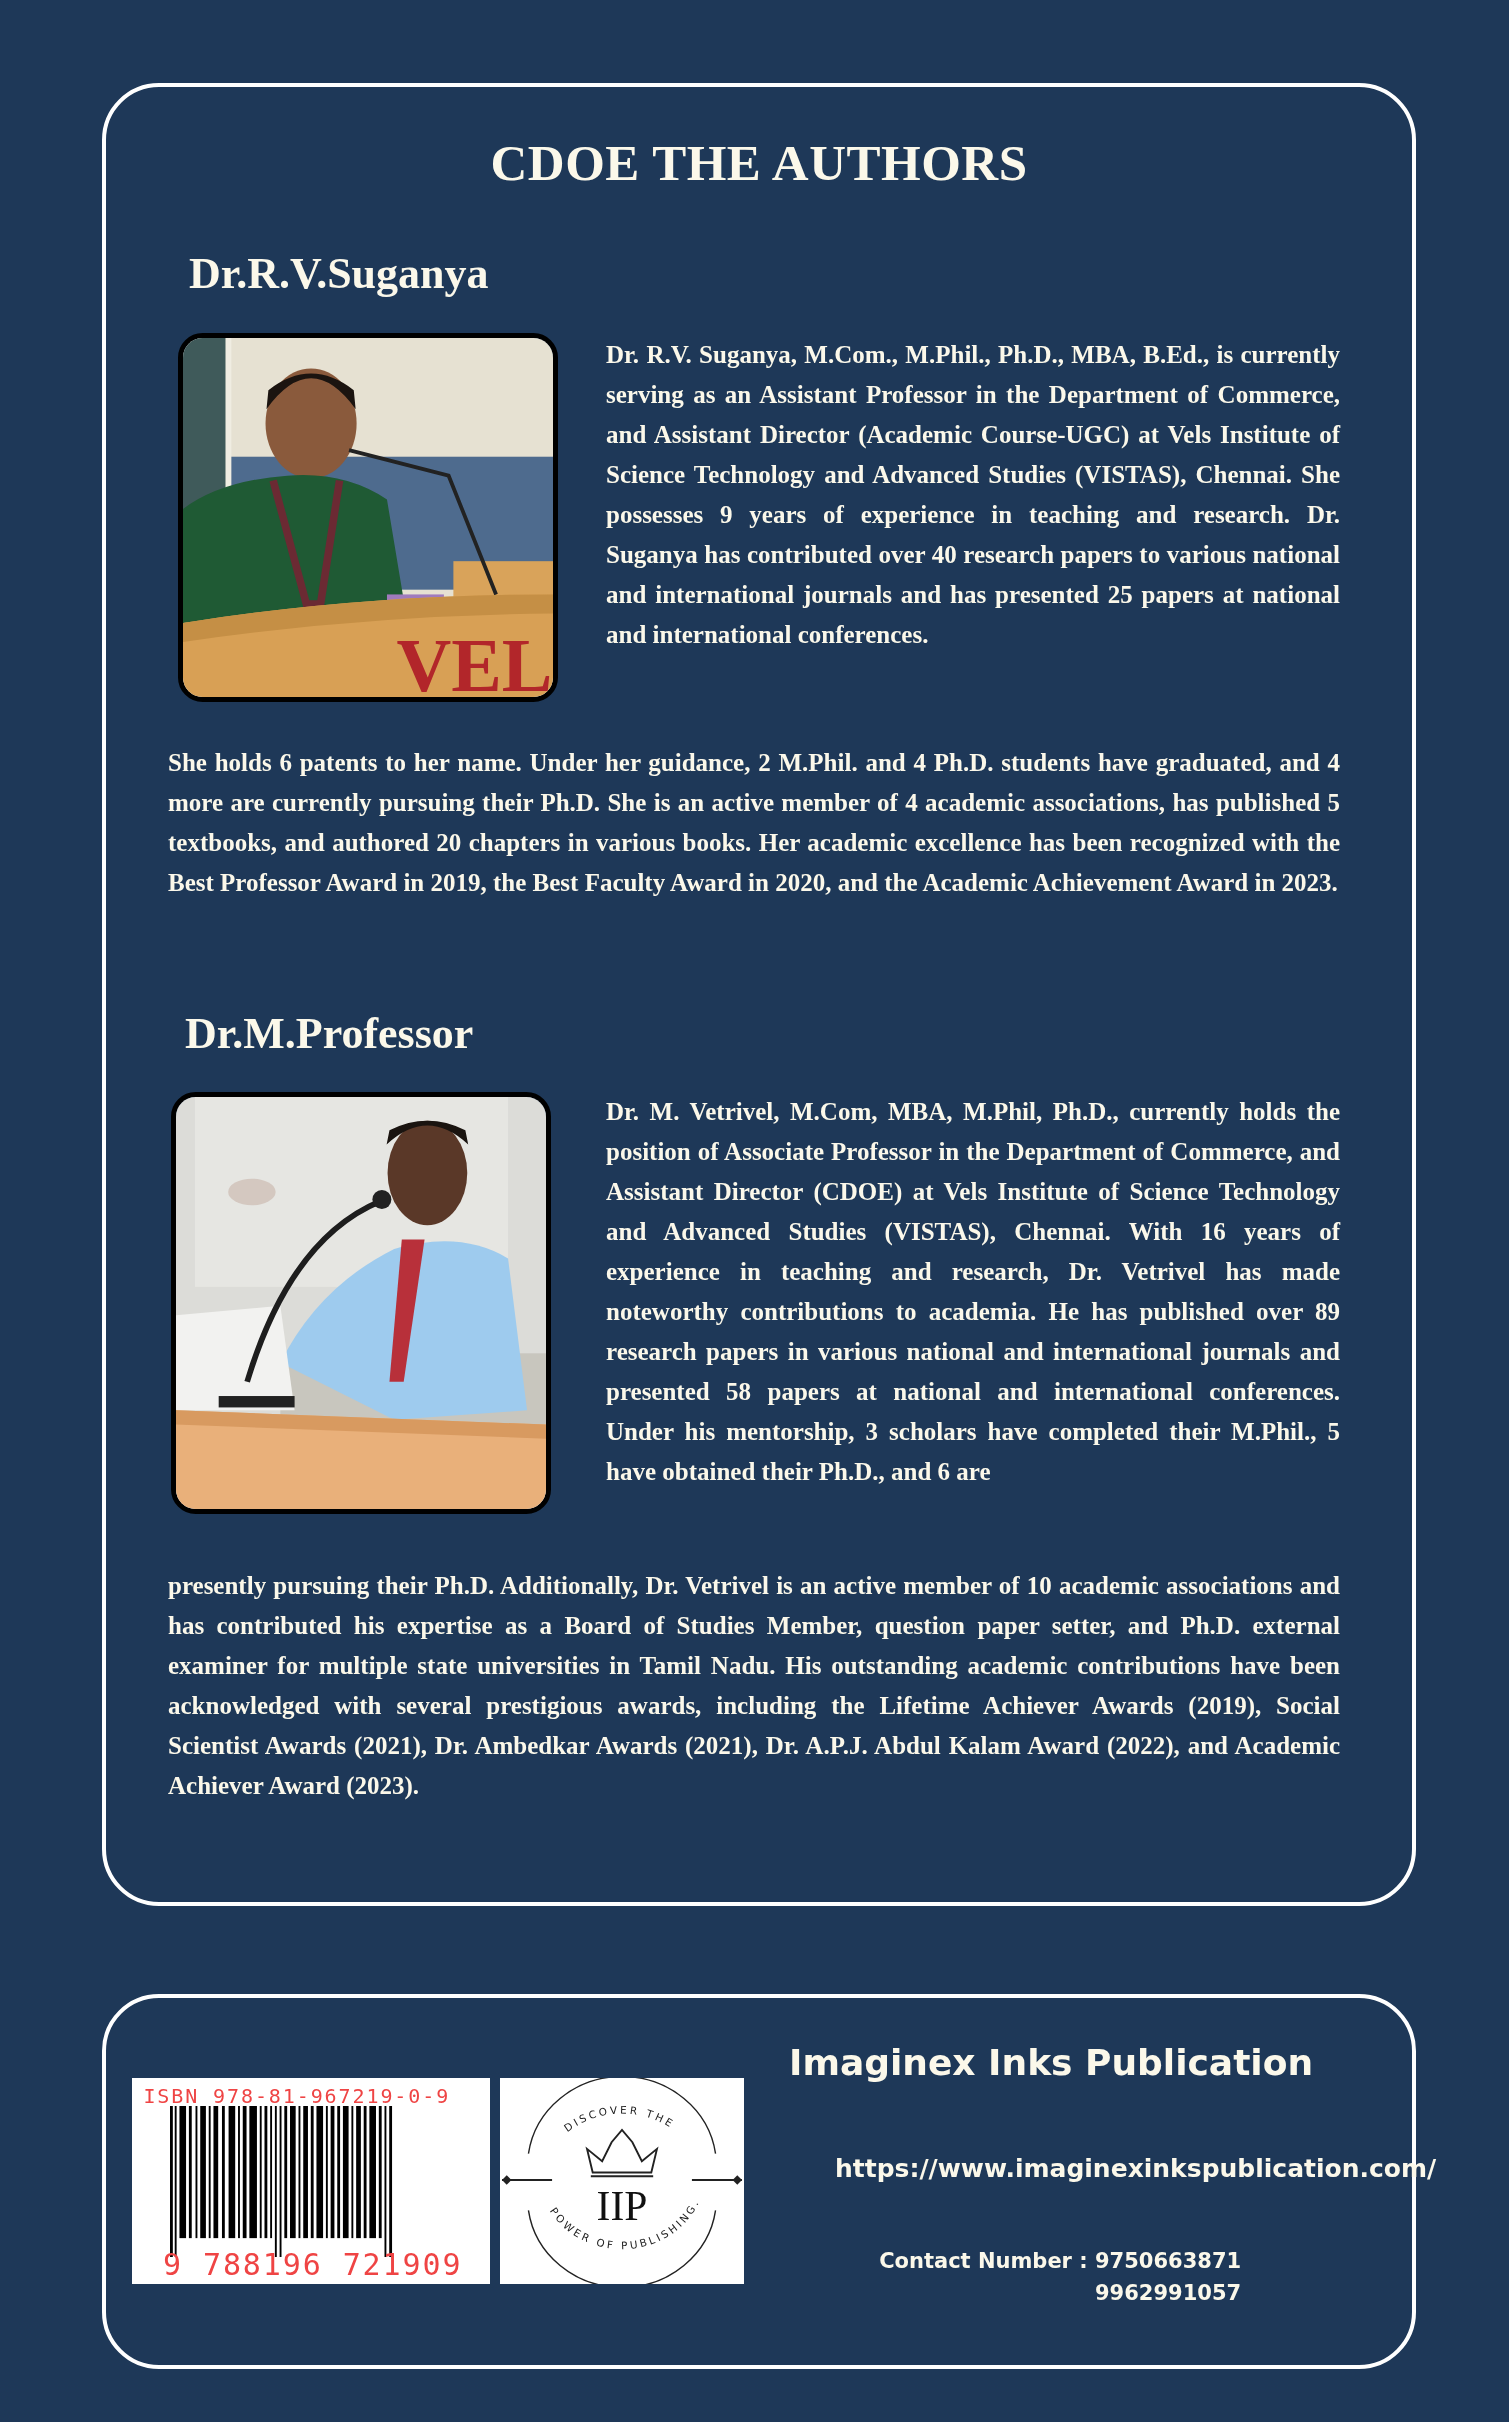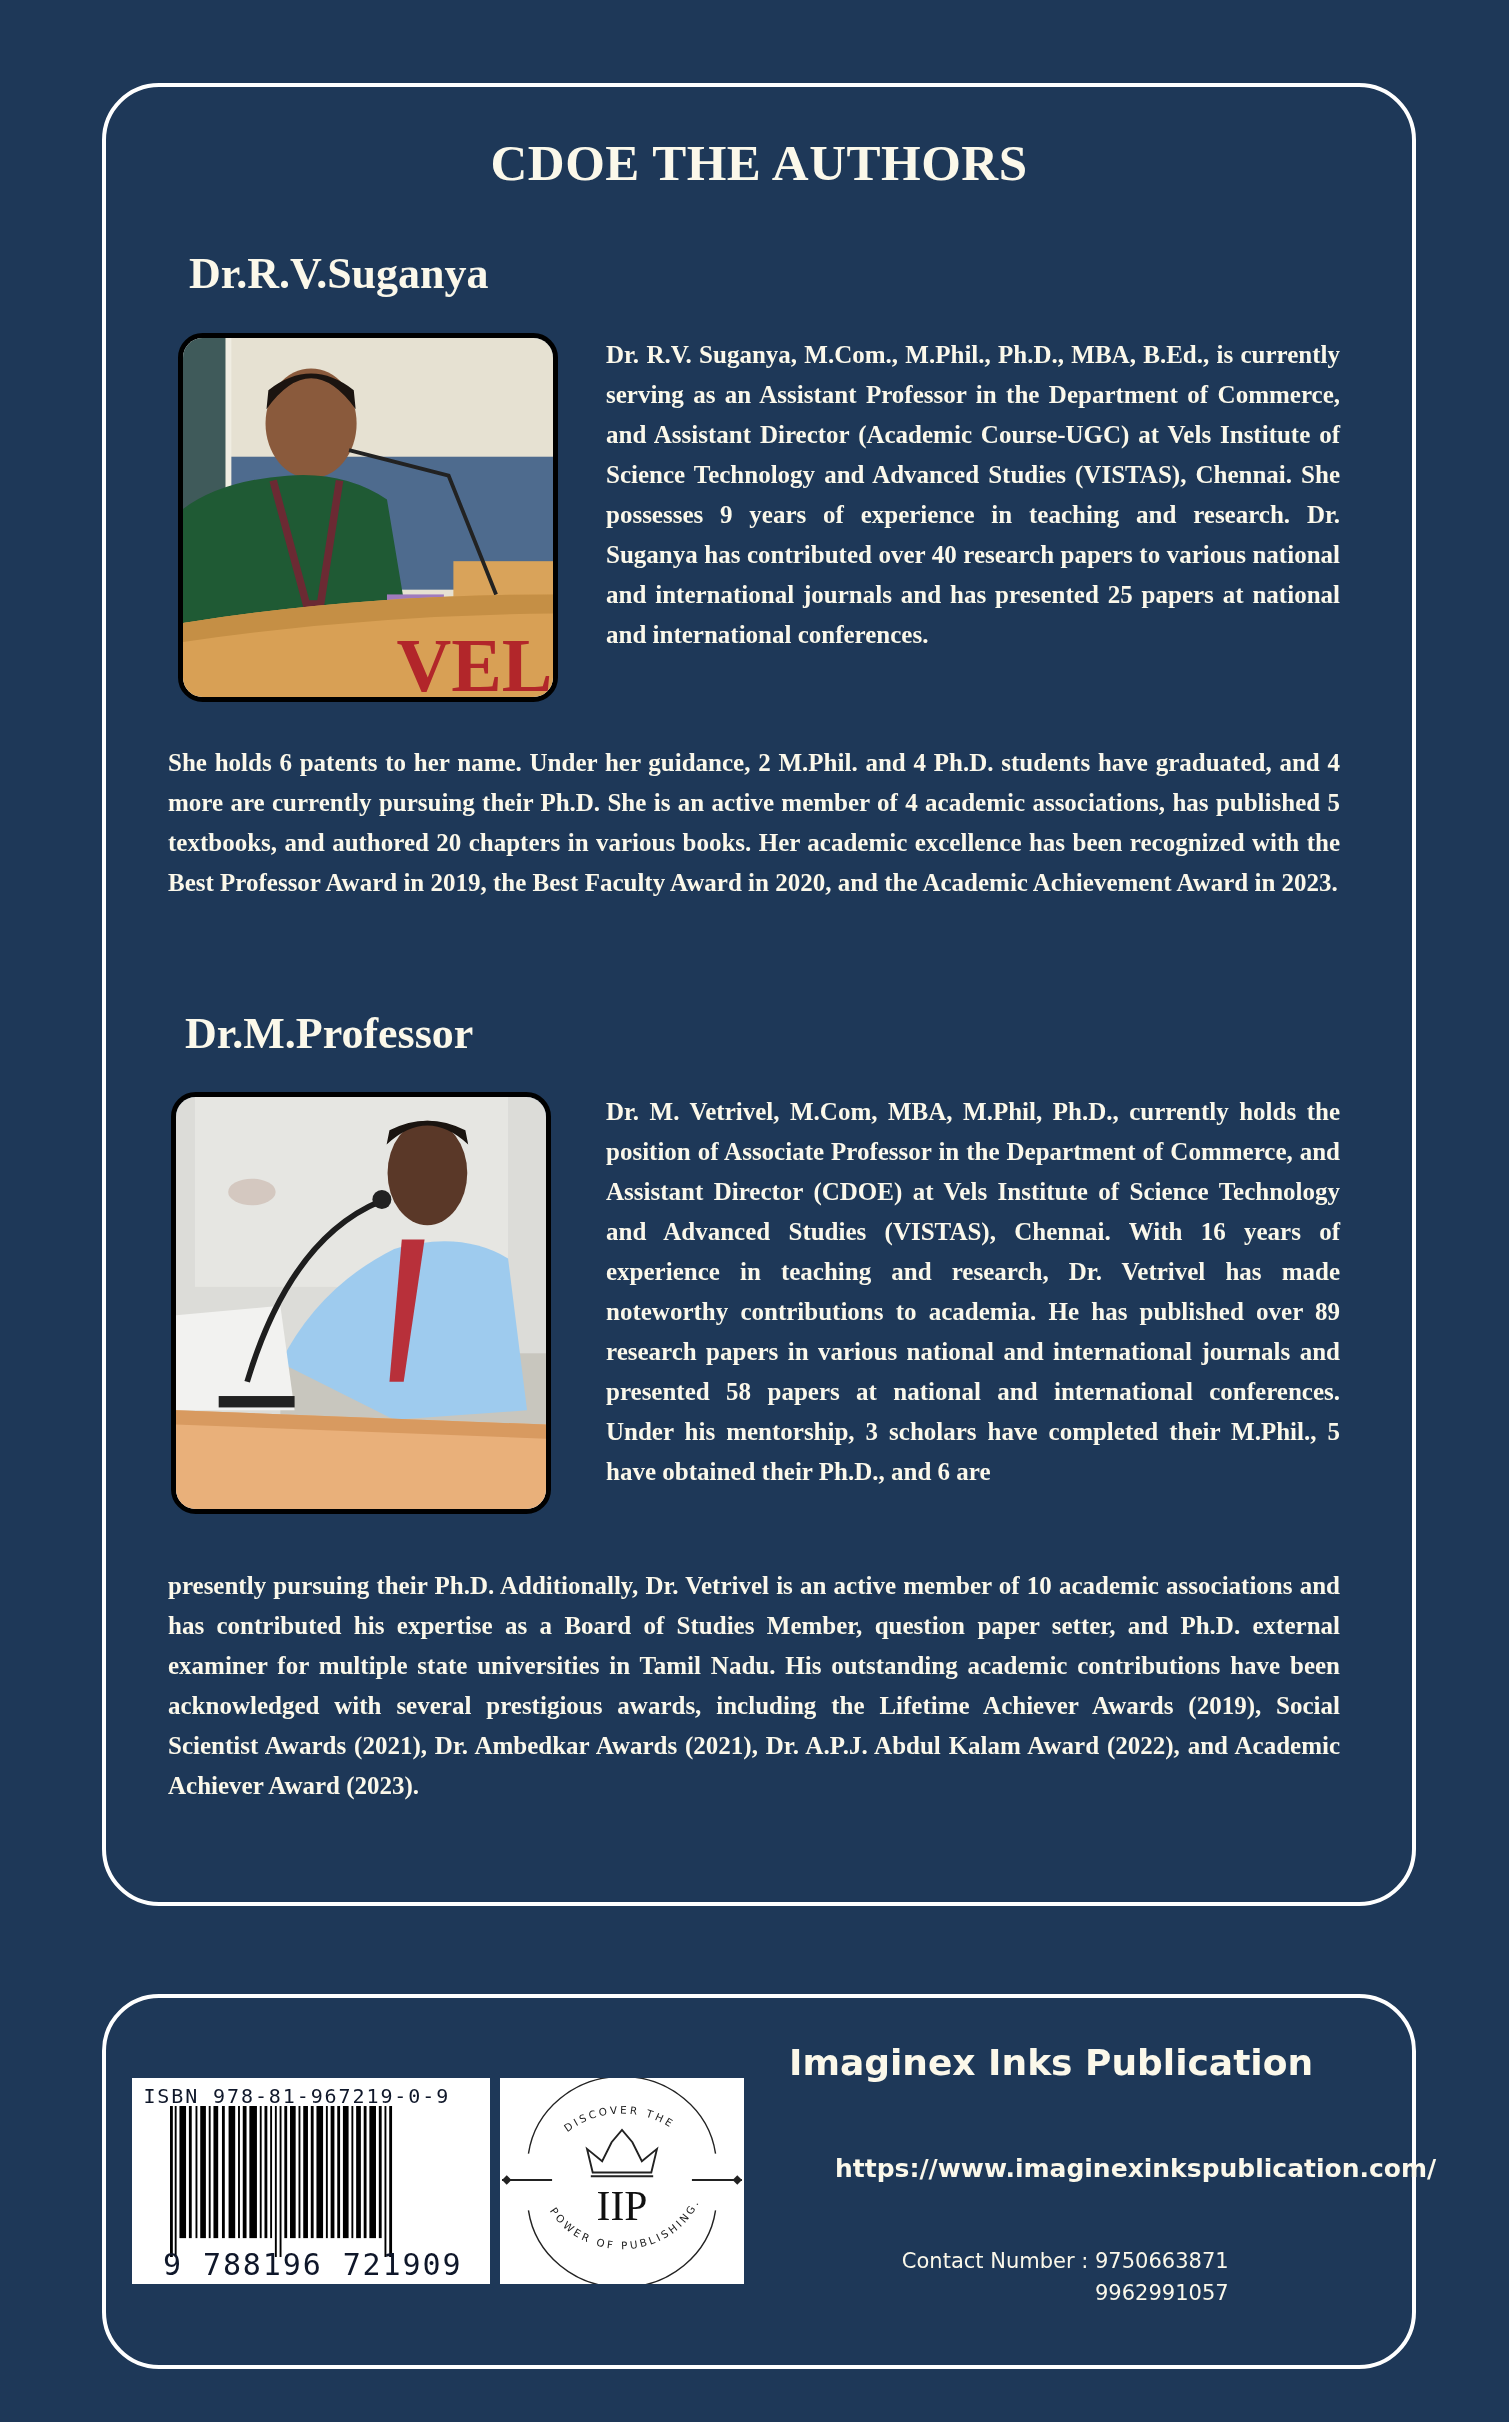--- a/index.html
+++ b/index.html
@@ -41,21 +41,21 @@
     font-size: 25px;
     line-height: 40px;
     font-weight: bold;
     text-align: justify;
     text-align-last: left;
     margin: 0;
   }
 
   .barcode-box {
     position: absolute; left: 132px; top: 2078px; width: 358px; height: 206px;
-    background: #fff; color: #0f172a; text-align: center;
+    background: #fff; color: #ef4444; text-align: center;
   }
   .isbn-line {
     position: absolute; left: 11.4px; top: 5.7px; font-size: 20px; letter-spacing: 1.9px;
     font-family: "DejaVu Sans Mono", "Liberation Mono", monospace;
   }
   .bars { position: absolute; left: 38px; top: 28px; width: 223px; height: 151px; }
   .barcode-digits {
     position: absolute; left: 31px; bottom: 1.9px; font-size: 30px; letter-spacing: 1.9px;
     font-family: "DejaVu Sans Mono", "Liberation Mono", monospace;
     background: transparent;
@@ -64,21 +64,21 @@
     position: absolute; left: 500px; top: 2078px; width: 244px; height: 206px;
     background: #fff; color: #111;
   }
   .pub-name {
     position: absolute; left: 789px; top: 2042px; font-size: 36px; font-weight: bold;
   }
   .pub-url {
     position: absolute; left: 835px; top: 2154px; font-size: 25px; font-weight: bold;
   }
   .pub-contact {
-    position: absolute; left: 879px; top: 2245px; font-size: 21px; font-weight: normal; line-height: 32px;
+    position: absolute; left: 879px; top: 2245px; font-size: 21px; font-weight: bold; line-height: 32px;
   }
   .pub-contact .second { display: block; padding-left: 216px; }
 </style>
 </head>
 <body>
 
 <div id="authors-panel" class="panel">
   <div class="section-title serif">CDOE THE AUTHORS</div>
 </div>
 

